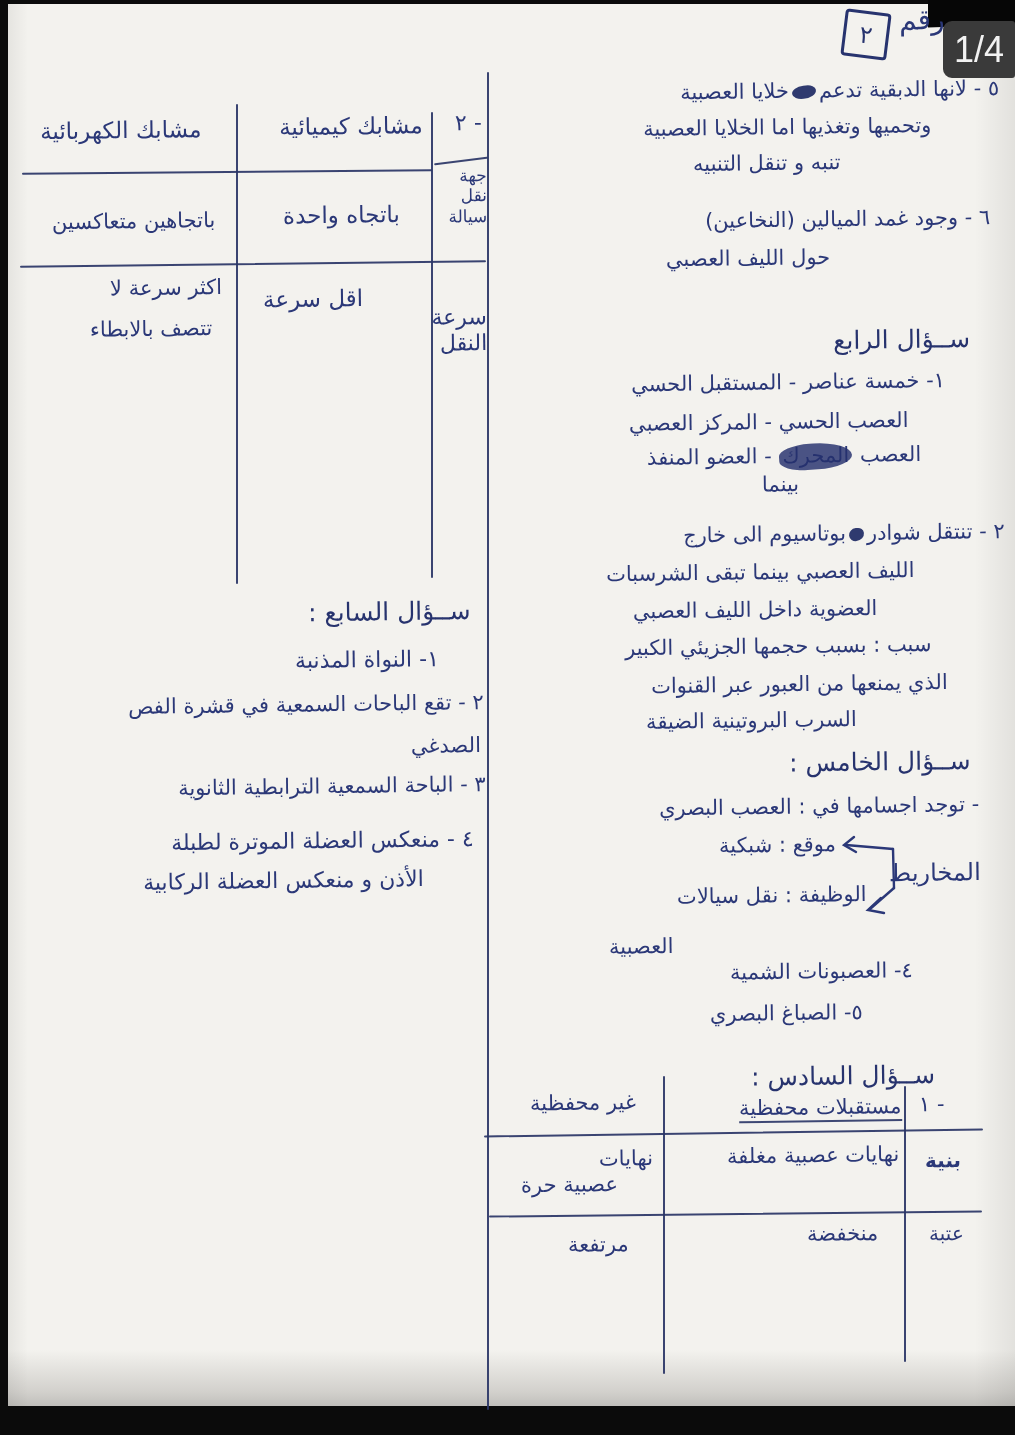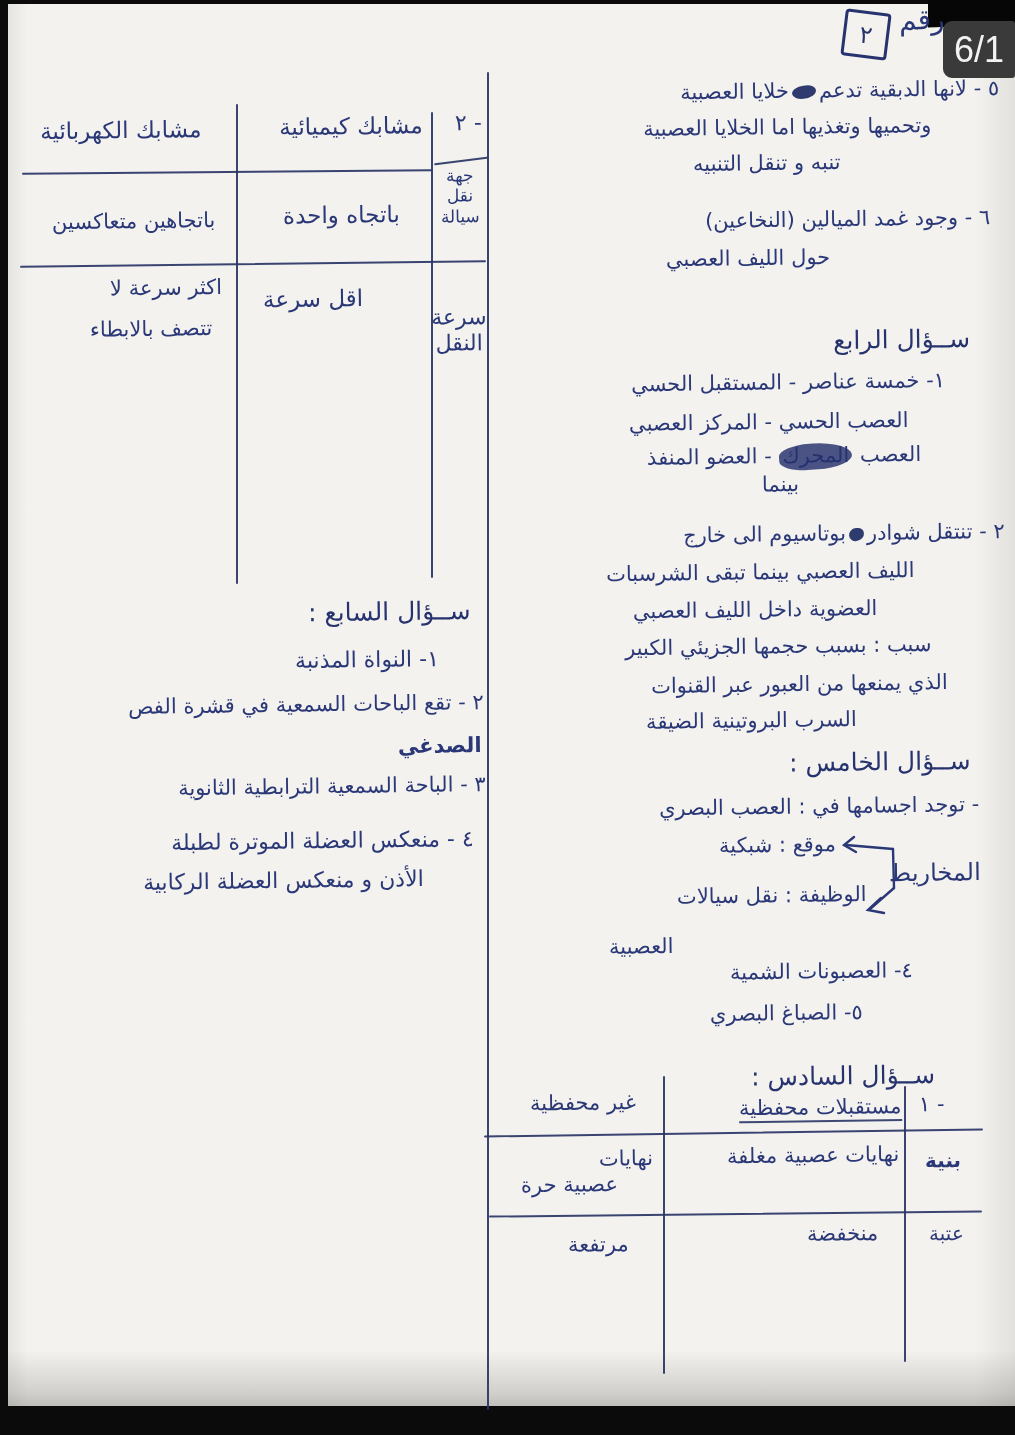--- a/index.html
+++ b/index.html
@@ -16,39 +16,39 @@
   .rule{position:absolute;background:#2a3566;opacity:.92;border-radius:2px;}
   .hrule{height:2px;}
   .vrule{width:2px;}
   .blot{display:inline-block;width:24px;height:13px;background:rgba(30,42,100,.92);
         border-radius:50% 40% 55% 45%;vertical-align:middle;margin:0 3px;transform:rotate(-6deg);}
   .blot.small{width:15px;height:13px;}
   .scribble{position:relative;display:inline-block;margin:0 4px;}
   .scribble::after{content:"";position:absolute;left:-3px;right:-3px;top:0;bottom:-2px;
         background:rgba(36,48,108,.82);border-radius:45% 55% 50% 40%;transform:rotate(-3deg);}
   .underlined{border-bottom:2px solid rgba(42,53,102,.9);padding-bottom:1px;}
-  .wrap{white-space:normal;line-height:1.2;text-align:center;}
+  .wrap{white-space:normal;line-height:1.2;}
   #badge{position:absolute;left:943px;top:21px;width:72px;height:57px;background:#3a3a3a;
          border-radius:9px 3px 3px 9px;display:flex;align-items:center;justify-content:center;
          color:#f2f2f2;font-family:"Liberation Sans",sans-serif;font-size:36px;font-weight:500;}
   #wedge{position:absolute;left:928px;top:-6px;width:90px;height:32px;background:#060606;transform:skewY(-2deg);}
   #numbox{position:absolute;left:843px;top:11px;width:40px;height:41px;border:3px solid #27336e;
           border-radius:4px;transform:rotate(7deg);display:flex;align-items:center;justify-content:center;
           color:#27336e;font-size:24px;}
   svg.brk{position:absolute;overflow:visible;}
 </style>
 </head>
 <body>
 
 <div id="stage">
   <div id="paper"></div>
 
   <div id="wedge"></div>
   <div id="badge">
-    <span>6/1</span>
+    <span>1/4</span>
   </div>
 
   <span class="line" style="right:70px;top:3px;font-size:28px;">رقم</span>
   <div id="numbox">
     <span>٢</span>
   </div>
 
   <div class="rule vrule" style="left:487px;top:72px;height:1338px;"></div>
 
   <span class="line" style="right:592px;top:112px;font-size:23px;">مشابك كيميائية</span>
@@ -135,17 +135,17 @@
   <span class="line" style="right:386px;top:1232px;">مرتفعة</span>
 
   <div class="rule hrule" style="left:484px;top:1132px;width:499px;transform:rotate(-0.8deg);"></div>
   <div class="rule hrule" style="left:489px;top:1213px;width:493px;transform:rotate(-0.6deg);"></div>
   <div class="rule vrule" style="left:663px;top:1076px;height:298px;"></div>
   <div class="rule vrule" style="left:904px;top:1086px;height:276px;"></div>
 
   <span class="line big" style="right:544px;top:596px;">ســؤال السابع :</span>
   <span class="line" style="right:576px;top:646px;font-size:22px;">١- النواة المذنبة</span>
   <span class="line" style="right:531px;top:690px;">٢ - تقع الباحات السمعية في قشرة الفص</span>
-  <span class="line" style="right:534px;top:733px;font-weight:bold;">الصدغي</span>
+  <span class="line" style="right:534px;top:733px;">الصدغي</span>
   <span class="line" style="right:529px;top:772px;">٣ - الباحة السمعية الترابطية الثانوية</span>
   <span class="line" style="right:541px;top:826px;font-size:22px;">٤ - منعكس العضلة الموترة لطبلة</span>
   <span class="line" style="right:591px;top:866px;font-size:22px;">الأذن و منعكس العضلة الركابية</span>
 </div>
 
 </body></html>

